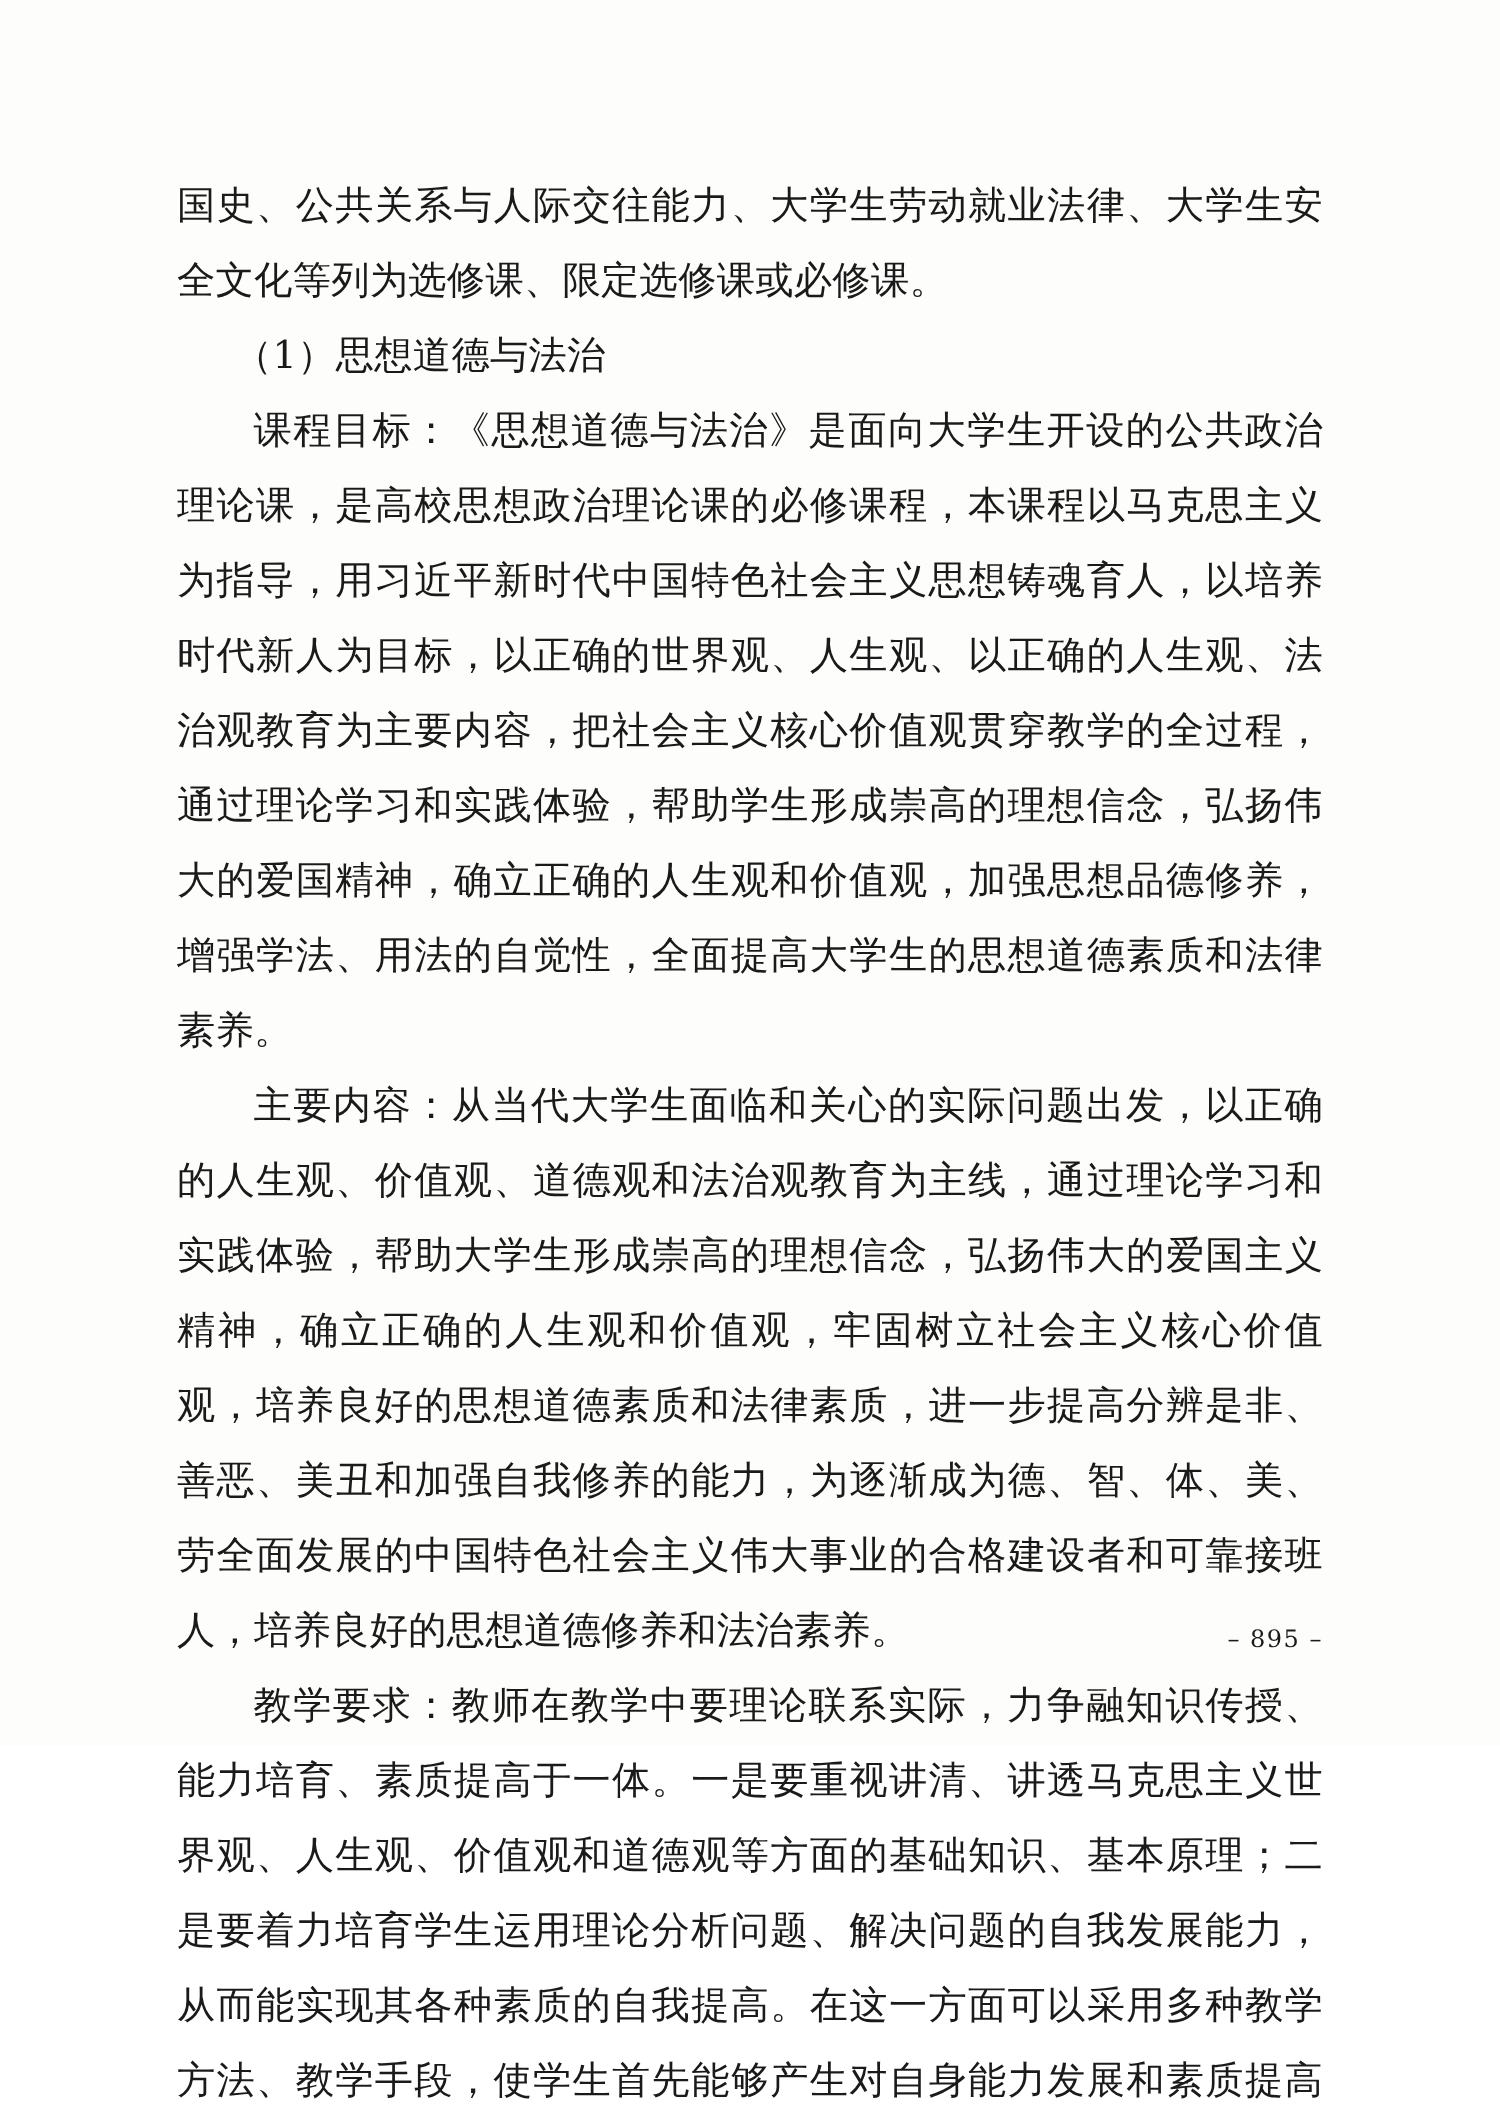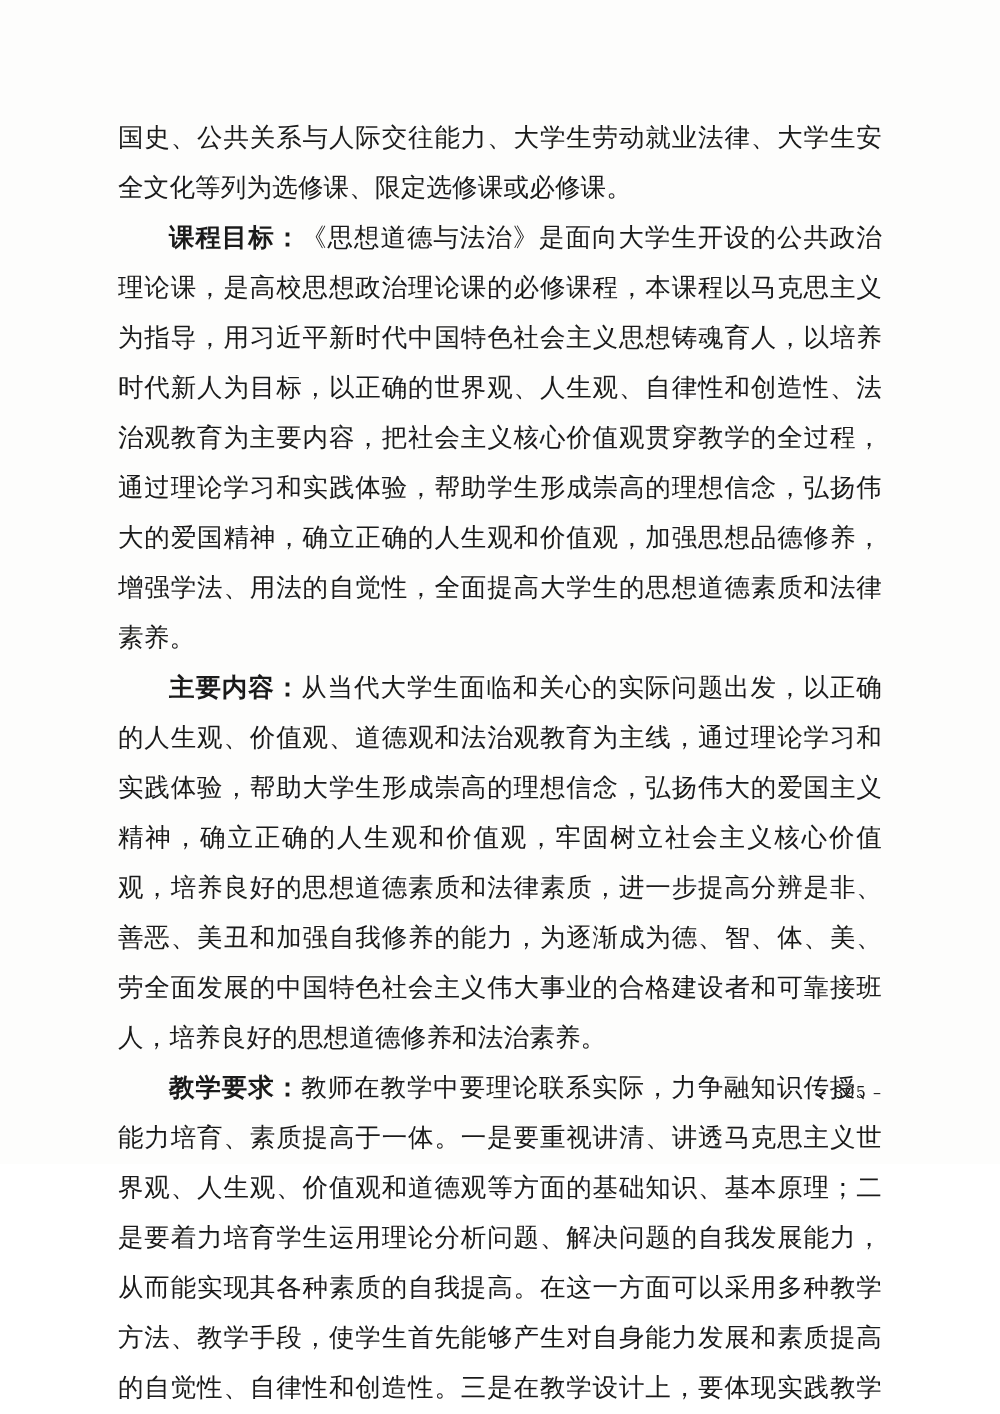--- a/index.html
+++ b/index.html
@@ -34,21 +34,21 @@
     font-size: 25.5px;
     line-height: 50px;
     text-align: justify;
     text-justify: inter-ideograph;
     letter-spacing: 0.2px;
   }
   .indent2 {
     text-indent: 51px;
   }
   .lead {
-    font-weight: bold;
+    font-weight: normal;
     margin-top: 16px;
   }
   .numbered {
     text-indent: 38px;
   }
   .page-number {
     position: absolute;
     right: 118px;
     bottom: 62px;
     font-size: 16px;
@@ -58,22 +58,23 @@
 </style>
 </head>
 <body>
 
 <div class="page">
   <div class="content">
 
     <p class="flush">国史、公共关系与人际交往能力、大学生劳动就业法律、大学生安全文化等列为选修课、限定选修课或必修课。</p>
 
 
+    <p class="numbered">（1）思想道德与法治</p>
 
-    <p class="indent2"><span class="lead">课程目标：</span><span>《思想道德与法治》是面向大学生开设的公共政治理论课，是高校思想政治理论课的必修课程，本课程以马克思主义为指导，用习近平新时代中国特色社会主义思想铸魂育人，以培养时代新人为目标，以正确的世界观、人生观、自律性和创造性、法治观教育为主要内容，把社会主义核心价值观贯穿教学的全过程，通过理论学习和实践体验，帮助学生形成崇高的理想信念，弘扬伟大的爱国精神，确立正确的人生观和价值观，加强思想品德修养，增强学法、用法的自觉性，全面提高大学生的思想道德素质和法律素养。</span></p>
+    <p class="indent2"><span class="lead">课程目标：</span><span>《思想道德与法治》是面向大学生开设的公共政治理论课，是高校思想政治理论课的必修课程，本课程以马克思主义为指导，用习近平新时代中国特色社会主义思想铸魂育人，以培养时代新人为目标，以正确的世界观、人生观、以正确的人生观、法治观教育为主要内容，把社会主义核心价值观贯穿教学的全过程，通过理论学习和实践体验，帮助学生形成崇高的理想信念，弘扬伟大的爱国精神，确立正确的人生观和价值观，加强思想品德修养，增强学法、用法的自觉性，全面提高大学生的思想道德素质和法律素养。</span></p>
 
     <p class="indent2"><span class="lead">主要内容：</span><span>从当代大学生面临和关心的实际问题出发，以正确的人生观、价值观、道德观和法治观教育为主线，通过理论学习和实践体验，帮助大学生形成崇高的理想信念，弘扬伟大的爱国主义精神，确立正确的人生观和价值观，牢固树立社会主义核心价值观，培养良好的思想道德素质和法律素质，进一步提高分辨是非、善恶、美丑和加强自我修养的能力，为逐渐成为德、智、体、美、劳全面发展的中国特色社会主义伟大事业的合格建设者和可靠接班人，培养良好的思想道德修养和法治素养。</span></p>
 
     <p class="indent2"><span class="lead">教学要求：</span><span>教师在教学中要理论联系实际，力争融知识传授、能力培育、素质提高于一体。一是要重视讲清、讲透马克思主义世界观、人生观、价值观和道德观等方面的基础知识、基本原理；二是要着力培育学生运用理论分析问题、解决问题的自我发展能力，从而能实现其各种素质的自我提高。在这一方面可以采用多种教学方法、教学手段，使学生首先能够产生对自身能力发展和素质提高的自觉性、自律性和创造性。三是在教学设计上，要体现实践教学的理念。“思想道德与法治”课应该体现出强烈的实践性特点，课程的培养目标要体现实践能力的培养，深化学生对自身发展和社会问题的认识能力和判断能力，锻炼、培育其自我发展、解决问题等方面的实践能力。</span></p>
 
   </div>
 
   <div class="page-number">– 895 –</div>
 </div>
 

